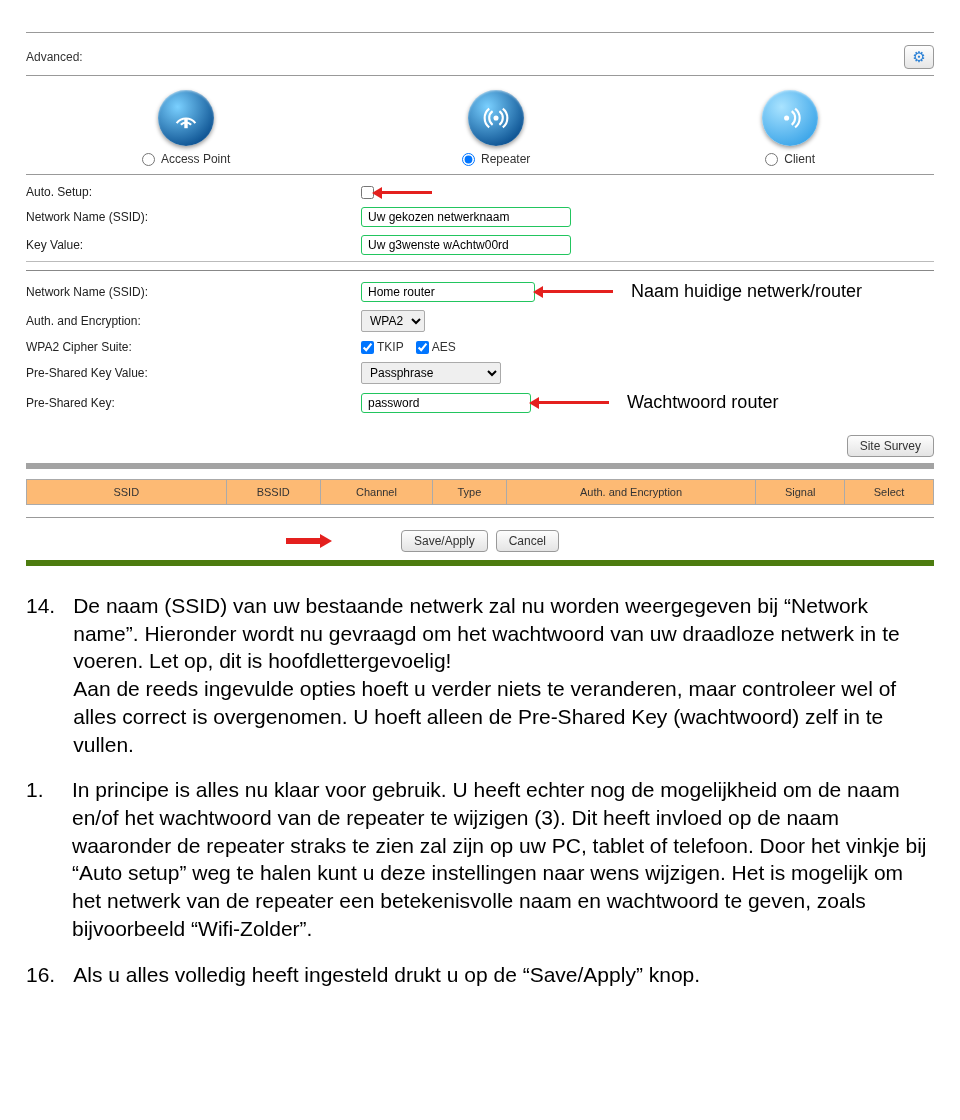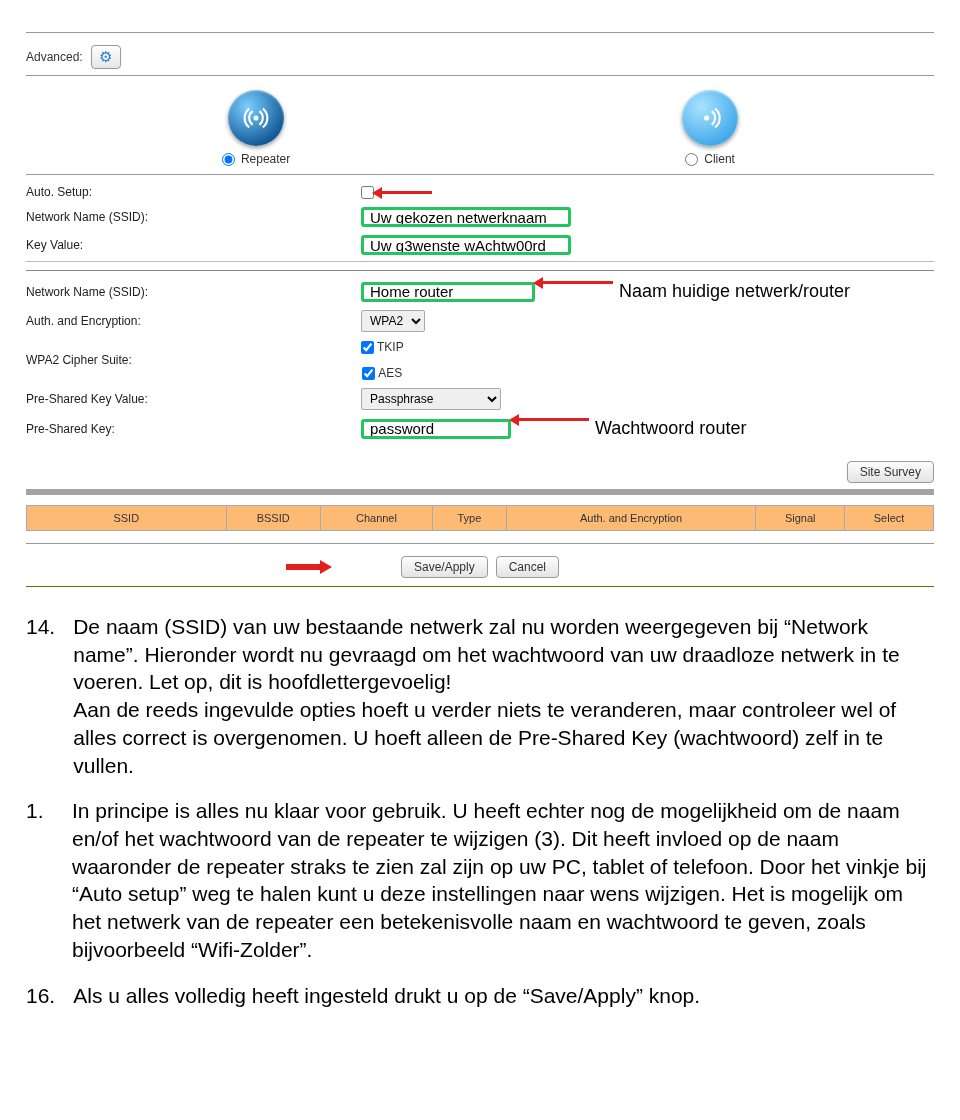--- a/index.html
+++ b/index.html
@@ -11,21 +11,21 @@
     width: 960px;
     padding: 10px 26px 20px 26px;
   }
   hr.top-rule {
     border: none;
     border-top: 1px solid #999;
     margin: 22px 0 6px 0;
   }
   .adv-row {
     display: flex;
-    justify-content: flex-start;
+    justify-content: space-between;
     align-items: center;
     gap: 8px;
     padding: 6px 0;
     border-bottom: 1px solid #999;
   }
   .adv-label { font-size: 12px; color: #333; }
   .gear-btn {
     width: 30px; height: 24px;
     border: 1px solid #999;
     border-radius: 4px;
@@ -62,36 +62,36 @@
     padding: 4px 0;
   }
   .field-label {
     width: 335px; font-size: 12px; color: #222;
   }
   .section-top {
     margin-top: 6px;
   }
   input.text {
     width: 210px; height: 20px;
-    border: 3px solid #22c55e;
+    border: 1px solid #22c55e;
     border-radius: 3px;
     padding: 1px 6px;
-    font-size: 15px;
+    font-size: 12px;
     background: #fff;
   }
   select.sel {
     height: 22px;
     border: 1px solid #aaa;
     border-radius: 2px;
     font-size: 12px;
     background: #efefef;
     padding: 1px 4px;
   }
   .cipher-checks {
-    display:flex; gap:12px; align-items:center; font-size:12px;flex-direction:column;
+    display:flex; gap:12px; align-items:center; font-size:12px;
   }
   .cipher-checks label { display:flex; align-items:center; gap:3px; }
   .site-survey-row {
     display:flex; justify-content:flex-end; padding: 18px 0 6px 0;
     border-bottom: 6px solid #a3a3a3;
   }
   .btn {
     border: 1px solid #999;
     border-radius: 4px;
     background: linear-gradient(#fdfdfd, #e4e4e4);
@@ -112,42 +112,42 @@
     text-align: center;
     background: #fdba74;
   }
   table.survey th:first-child { width: 22%; }
   .after-table-rule {
     border: none; border-top: 1px solid #999; margin-top: 12px;
   }
   .action-row {
     display:flex; justify-content:center; align-items:center; gap:8px;
     padding: 12px 0 8px 0;
-    border-bottom: 1px solid #4d7c0f;
+    border-bottom: 6px solid #4d7c0f;
     position: relative;
   }
   .red-arrow-right {
     width: 48px; height: 14px; position: relative;
   }
   .red-arrow-right::before {
     content:""; position:absolute; left:0; top:4px; width:34px; height:6px; background:#e4201e;
   }
   .red-arrow-right::after {
     content:""; position:absolute; left:34px; top:0; width:0; height:0;
     border-top:7px solid transparent; border-bottom:7px solid transparent; border-left:12px solid #e4201e;
   }
   .red-arrow-left {
     width: 70px; height: 0; border-top: 3px solid #e4201e; position:relative;
   }
   .red-arrow-left::before {
     content:""; position:absolute; left:-10px; top:-7px;
     border-top:6px solid transparent; border-bottom:6px solid transparent; border-right:10px solid #e4201e;
   }
   .annot {
-    display:flex; align-items:flex-start; gap:6px;
+    display:flex; align-items:center; gap:18px;
     margin-left: 8px;
   }
   .annot-text {
     font-size: 18px; color:#000;
   }
   .instructions {
     margin-top: 26px;
     font-size: 21px;
     color: #000;
     line-height: 1.32;
@@ -170,20 +170,35 @@
 <hr class="top-rule">
 
 <div class="adv-row">
   <span class="adv-label">Advanced:</span>
   <div class="gear-btn">
     <span>⚙</span>
   </div>
 </div>
 
 <div class="modes">
+  <div class="mode-col">
+    <div class="mode-icon">
+      <svg viewBox="0 0 40 40">
+          <g stroke="#fff" stroke-width="2.5" fill="none">
+            <path d="M9 26 A14 14 0 0 1 31 26"></path>
+            <path d="M14 28 A8 8 0 0 1 26 28"></path>
+          </g>
+          <rect x="18" y="20" width="4" height="12" fill="#fff"></rect>
+        </svg>
+    </div>
+    <label class="mode-radio">
+      <input type="radio" name="mode" style="">
+      <span>Access Point</span>
+    </label>
+  </div>
   <div class="mode-col">
     <div class="mode-icon">
       <svg viewBox="0 0 40 40">
           <g stroke="#fff" stroke-width="2.5" fill="none">
             <path d="M16 12 A10 10 0 0 0 16 28"></path>
             <path d="M12 9 A14 14 0 0 0 12 31"></path>
             <path d="M24 12 A10 10 0 0 1 24 28"></path>
             <path d="M28 9 A14 14 0 0 1 28 31"></path>
           </g>
           <circle cx="20" cy="20" r="3" fill="#fff"></circle>
@@ -260,21 +275,21 @@
     </div>
   </div>
   <div class="field-row">
     <div class="field-label">Pre-Shared Key Value:</div>
     <select class="sel" style="width:140px">
       <option>Passphrase</option>
     </select>
   </div>
   <div class="field-row">
     <div class="field-label">Pre-Shared Key:</div>
-    <input class="text" style="width: 150px;" value="password">
+    <input class="text" style="width: 170px;" value="password">
     <div class="annot">
       <div class="red-arrow-left"></div>
       <span class="annot-text">Wachtwoord  router</span>
     </div>
   </div>
 </div>
 
 <div class="site-survey-row">
   <button class="btn">Site Survey</button>
 </div>

